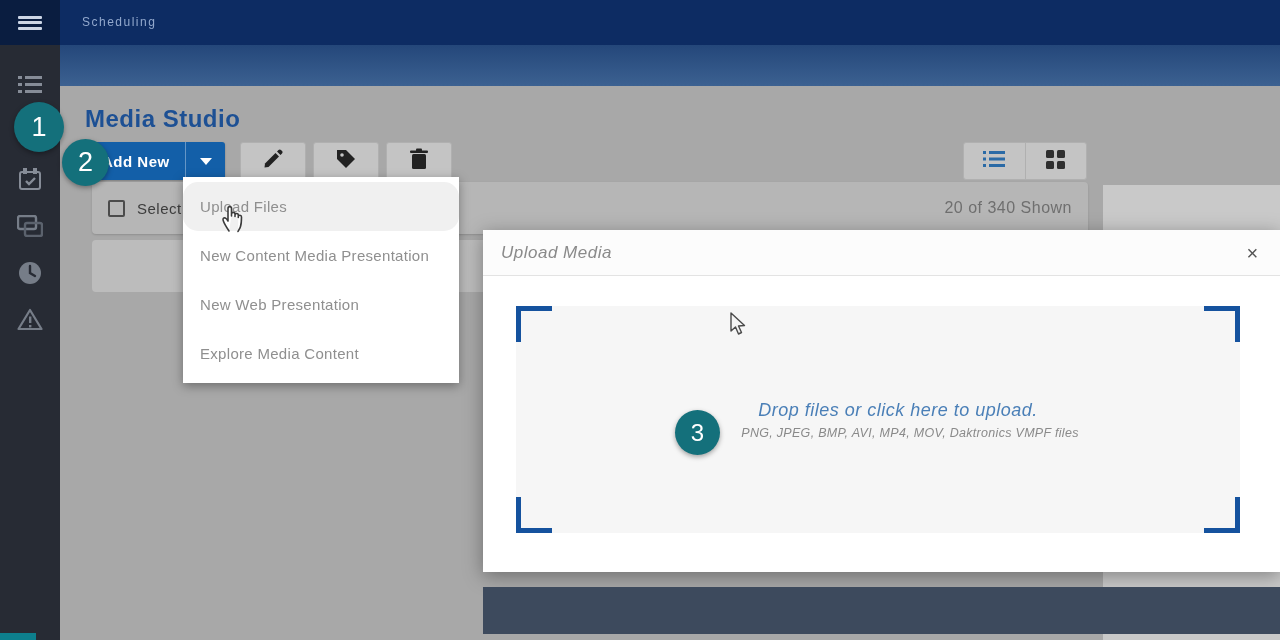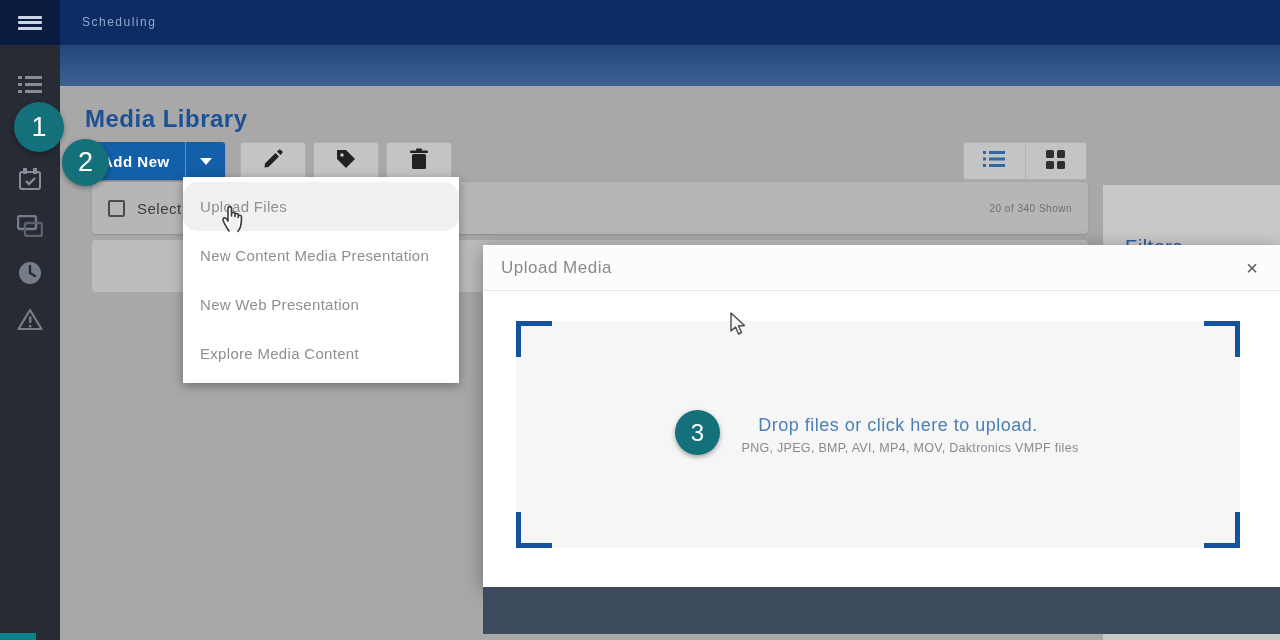--- a/index.html
+++ b/index.html
@@ -38,34 +38,34 @@
   .tool-btn { top:142px; width:66px; height:38px; background:#c4c4c4; border:1px solid #b0b0b0; border-radius:3px; display:flex; align-items:center; justify-content:center; z-index:1; cursor:pointer; }
   .tool-edit { left:240px; } .tool-tag { left:313px; } .tool-trash { left:386px; }
 
   .view-toggle { left:963px; top:142px; width:124px; height:38px; background:#c4c4c4; border:1px solid #b0b0b0; border-radius:3px; display:flex; z-index:1; }
   .view-half { flex:1; display:flex; align-items:center; justify-content:center; cursor:pointer; }
   .view-half + .view-half { border-left:1px solid #b0b0b0; }
 
   .select-bar { left:92px; top:182px; width:996px; height:52px; background:#b6b6b6; border-radius:4px; display:flex; align-items:center; padding:0 16px; z-index:1; box-shadow:0 1px 2px rgba(0,0,0,.15); }
   .checkbox { width:17px; height:17px; border:2px solid #4b4b4b; border-radius:2px; background:transparent; cursor:pointer; }
   .select-all-label { margin-left:12px; color:#3c3c3c; font-size:15px; letter-spacing:.5px; }
-  .shown-count { margin-left:auto; color:#6f6f6f; font-size:10px; letter-spacing:.5px; }
+  .shown-count { margin-left:auto; color:#6f6f6f; font-size:16px; letter-spacing:.5px; }
 
   .media-row { left:92px; top:240px; width:996px; height:52px; background:#bcbcbc; border-radius:4px; z-index:1; }
 
   .filters-panel { left:1103px; top:185px; width:177px; height:455px; background:#c9c9c9; z-index:1; }
   .filters-title { position:absolute; left:22px; top:14px; color:#2a5b9e; font-size:20px; letter-spacing:.5px;margin-top:37px; }
 
   
   .dropdown { left:183px; top:177px; width:276px; height:206px; background:#ffffff; box-shadow:0 3px 10px rgba(0,0,0,.35); z-index:5; padding-top:5px; }
   .dd-item { height:49px; line-height:49px; padding-left:17px; color:#8f8f8f; font-size:15px; letter-spacing:.3px; cursor:pointer; white-space:nowrap;border-radius:15px; }
   .dd-item.hover { background:#f0f0f0; }
 
   
-  .modal { left:483px; top:245px; width:797px; height:342px; background:#ffffff; z-index:6; box-shadow:0 4px 18px rgba(0,0,0,.35); }
+  .modal { left:483px; top:230px; width:797px; height:342px; background:#ffffff; z-index:6; box-shadow:0 4px 18px rgba(0,0,0,.35);font-style:italic; }
   .modal-header { position:absolute; left:0; top:0; width:100%; height:46px; background:#fcfcfc; border-bottom:1px solid #e3e3e3; }
   .modal-title { position:absolute; left:18px; top:0; height:46px; line-height:46px; color:#8a8a8a; font-size:17px; letter-spacing:.5px; }
   .modal-close { position:absolute; right:16px; top:0; height:46px; line-height:46px; color:#555555; font-size:20px; cursor:pointer; padding:0 6px; }
 
   .dropzone { position:absolute; left:33px; top:76px; width:724px; height:227px; background:#f6f6f6; display:flex; flex-direction:column; align-items:center; justify-content:center; cursor:pointer; }
   .bracket { position:absolute; width:36px; height:36px; border:0 solid #15529e; }
   .br-tl { left:0; top:0; border-left-width:5px; border-top-width:5px; }
   .br-tr { right:0; top:0; border-right-width:5px; border-top-width:5px; }
   .br-bl { left:0; bottom:0; border-left-width:5px; border-bottom-width:5px; }
   .br-br { right:0; bottom:0; border-right-width:5px; border-bottom-width:5px; }
@@ -152,21 +152,21 @@
       <svg width="26" height="23" viewBox="0 0 26 23">
           <path d="M13 2 L24.5 21 H1.5 Z" fill="none" stroke="#767d88" stroke-width="2.2" stroke-linejoin="round"></path>
           <rect x="12" y="8.5" width="2.4" height="6.5" fill="#767d88"></rect>
           <rect x="12" y="17" width="2.4" height="2.4" fill="#767d88"></rect>
         </svg>
     </span>
   </div>
 </div>
 <div class="abs teal-strip"></div>
 
-<div class="abs page-title">Media Library</div>
+<div class="abs page-title">Media Studio</div>
 
 <div class="abs add-new-btn">
   <span class="add-new-label">Add New</span>
   <span class="caret-sect">
     <span class="caret-down"></span>
   </span>
 </div>
 
 <div class="abs tool-btn tool-edit">
   <span>

